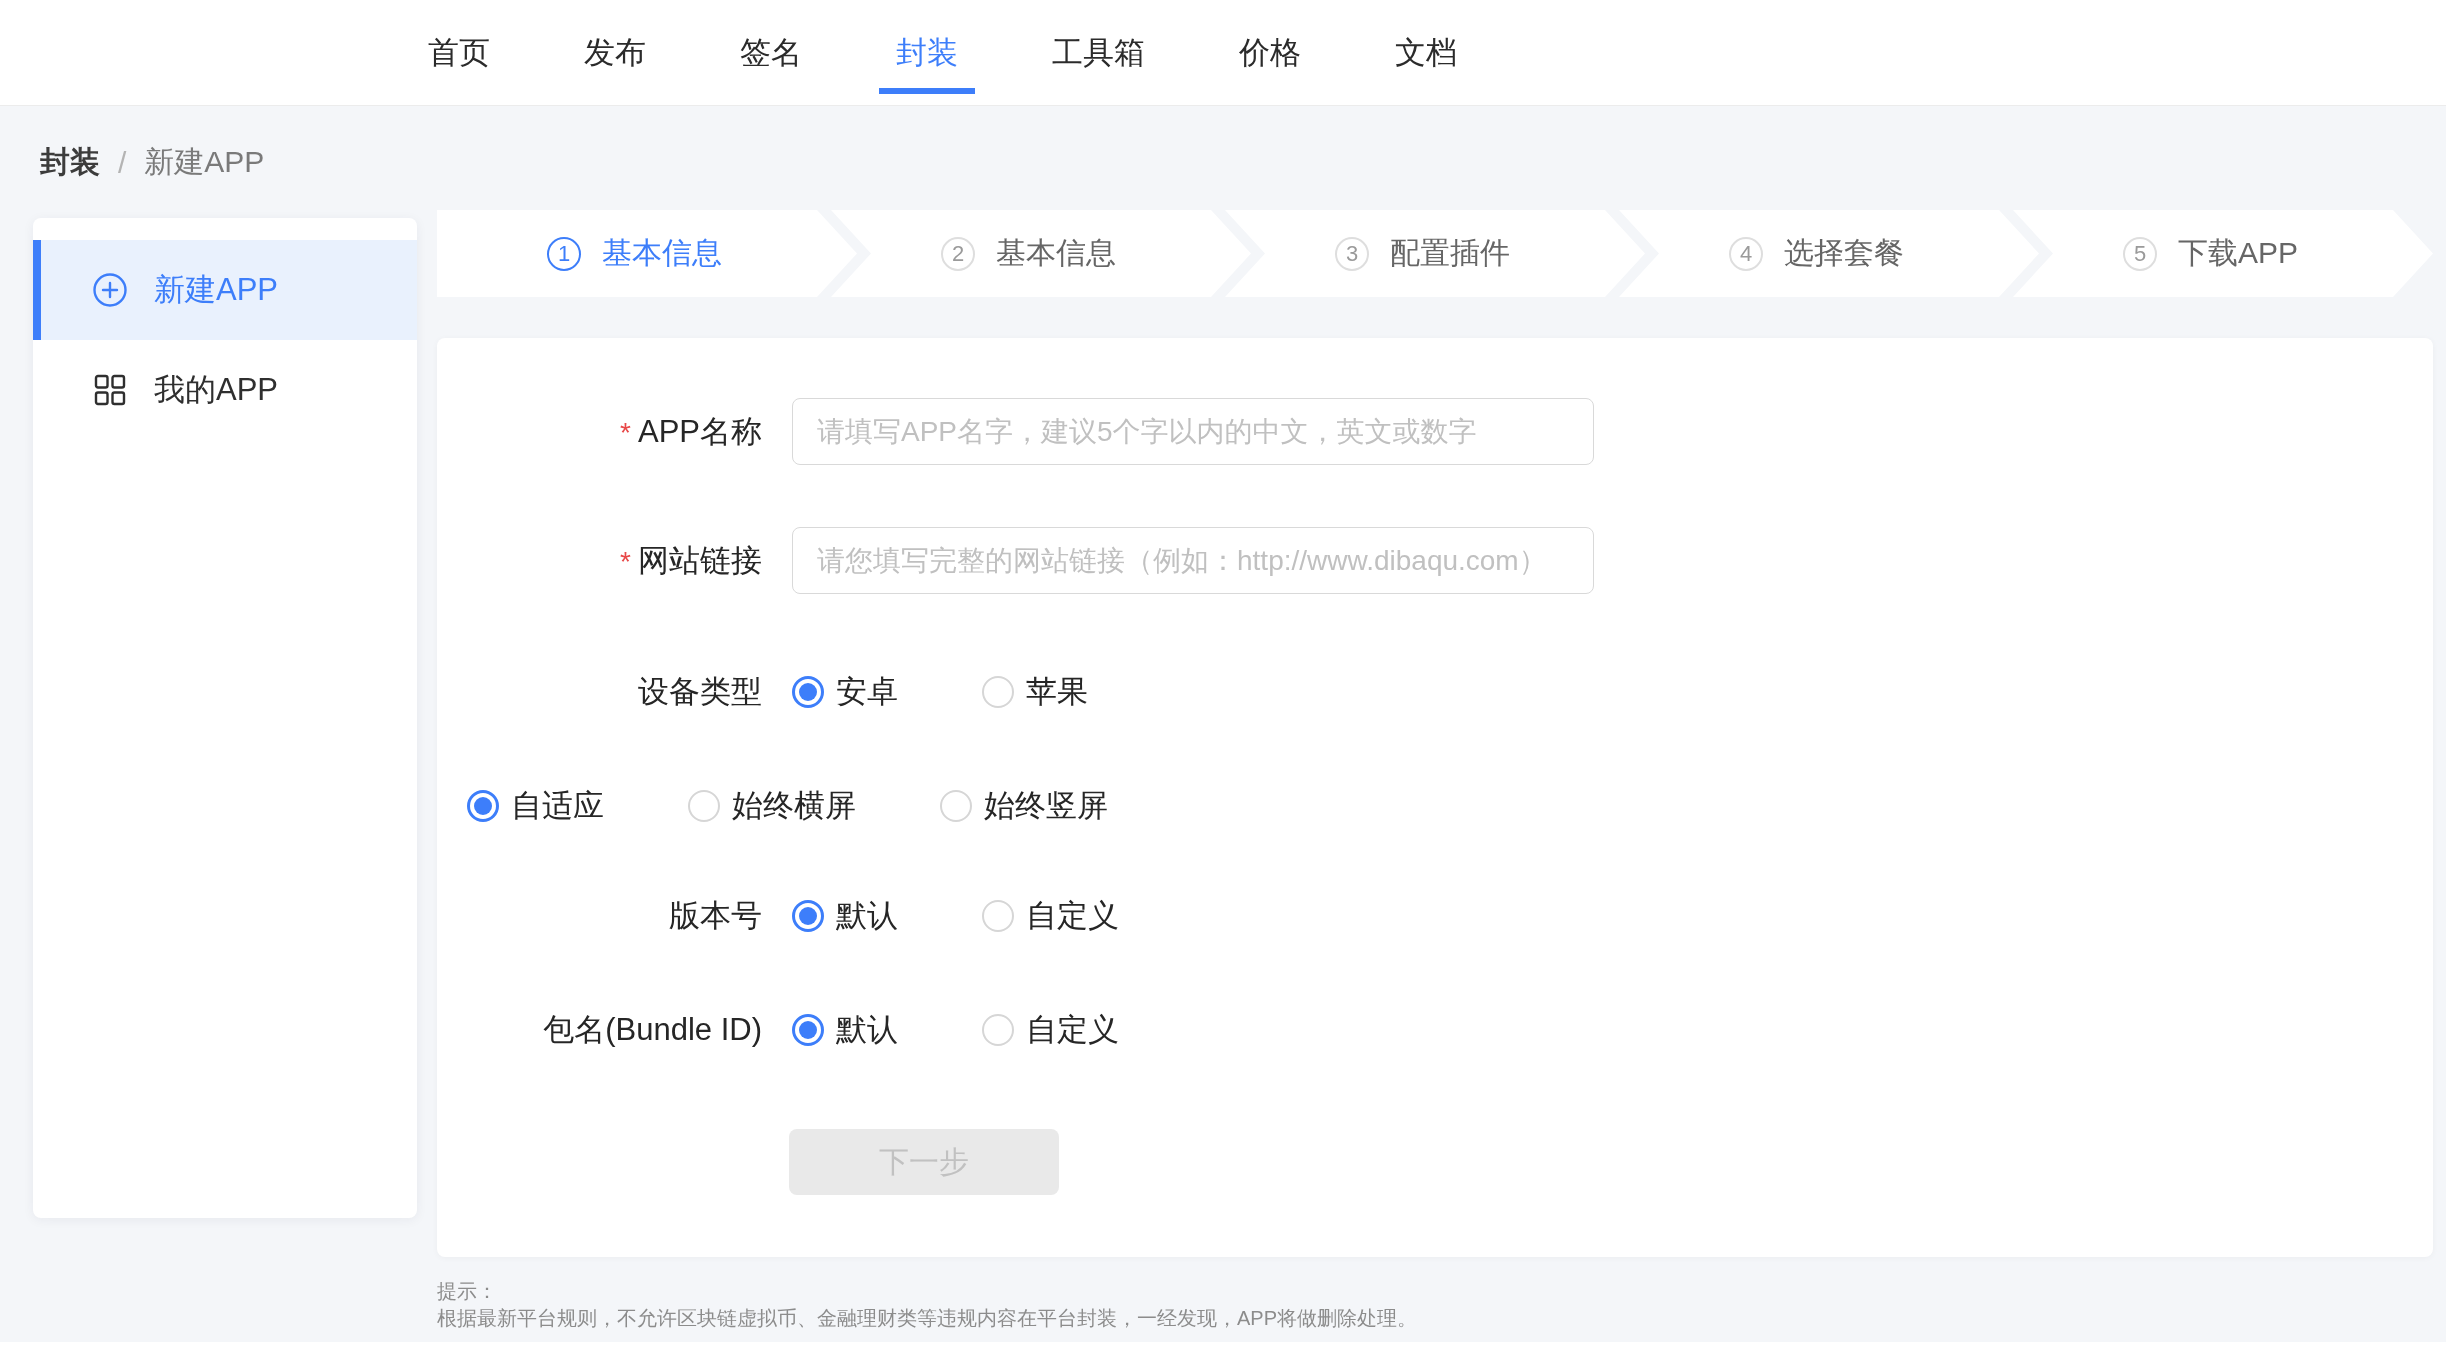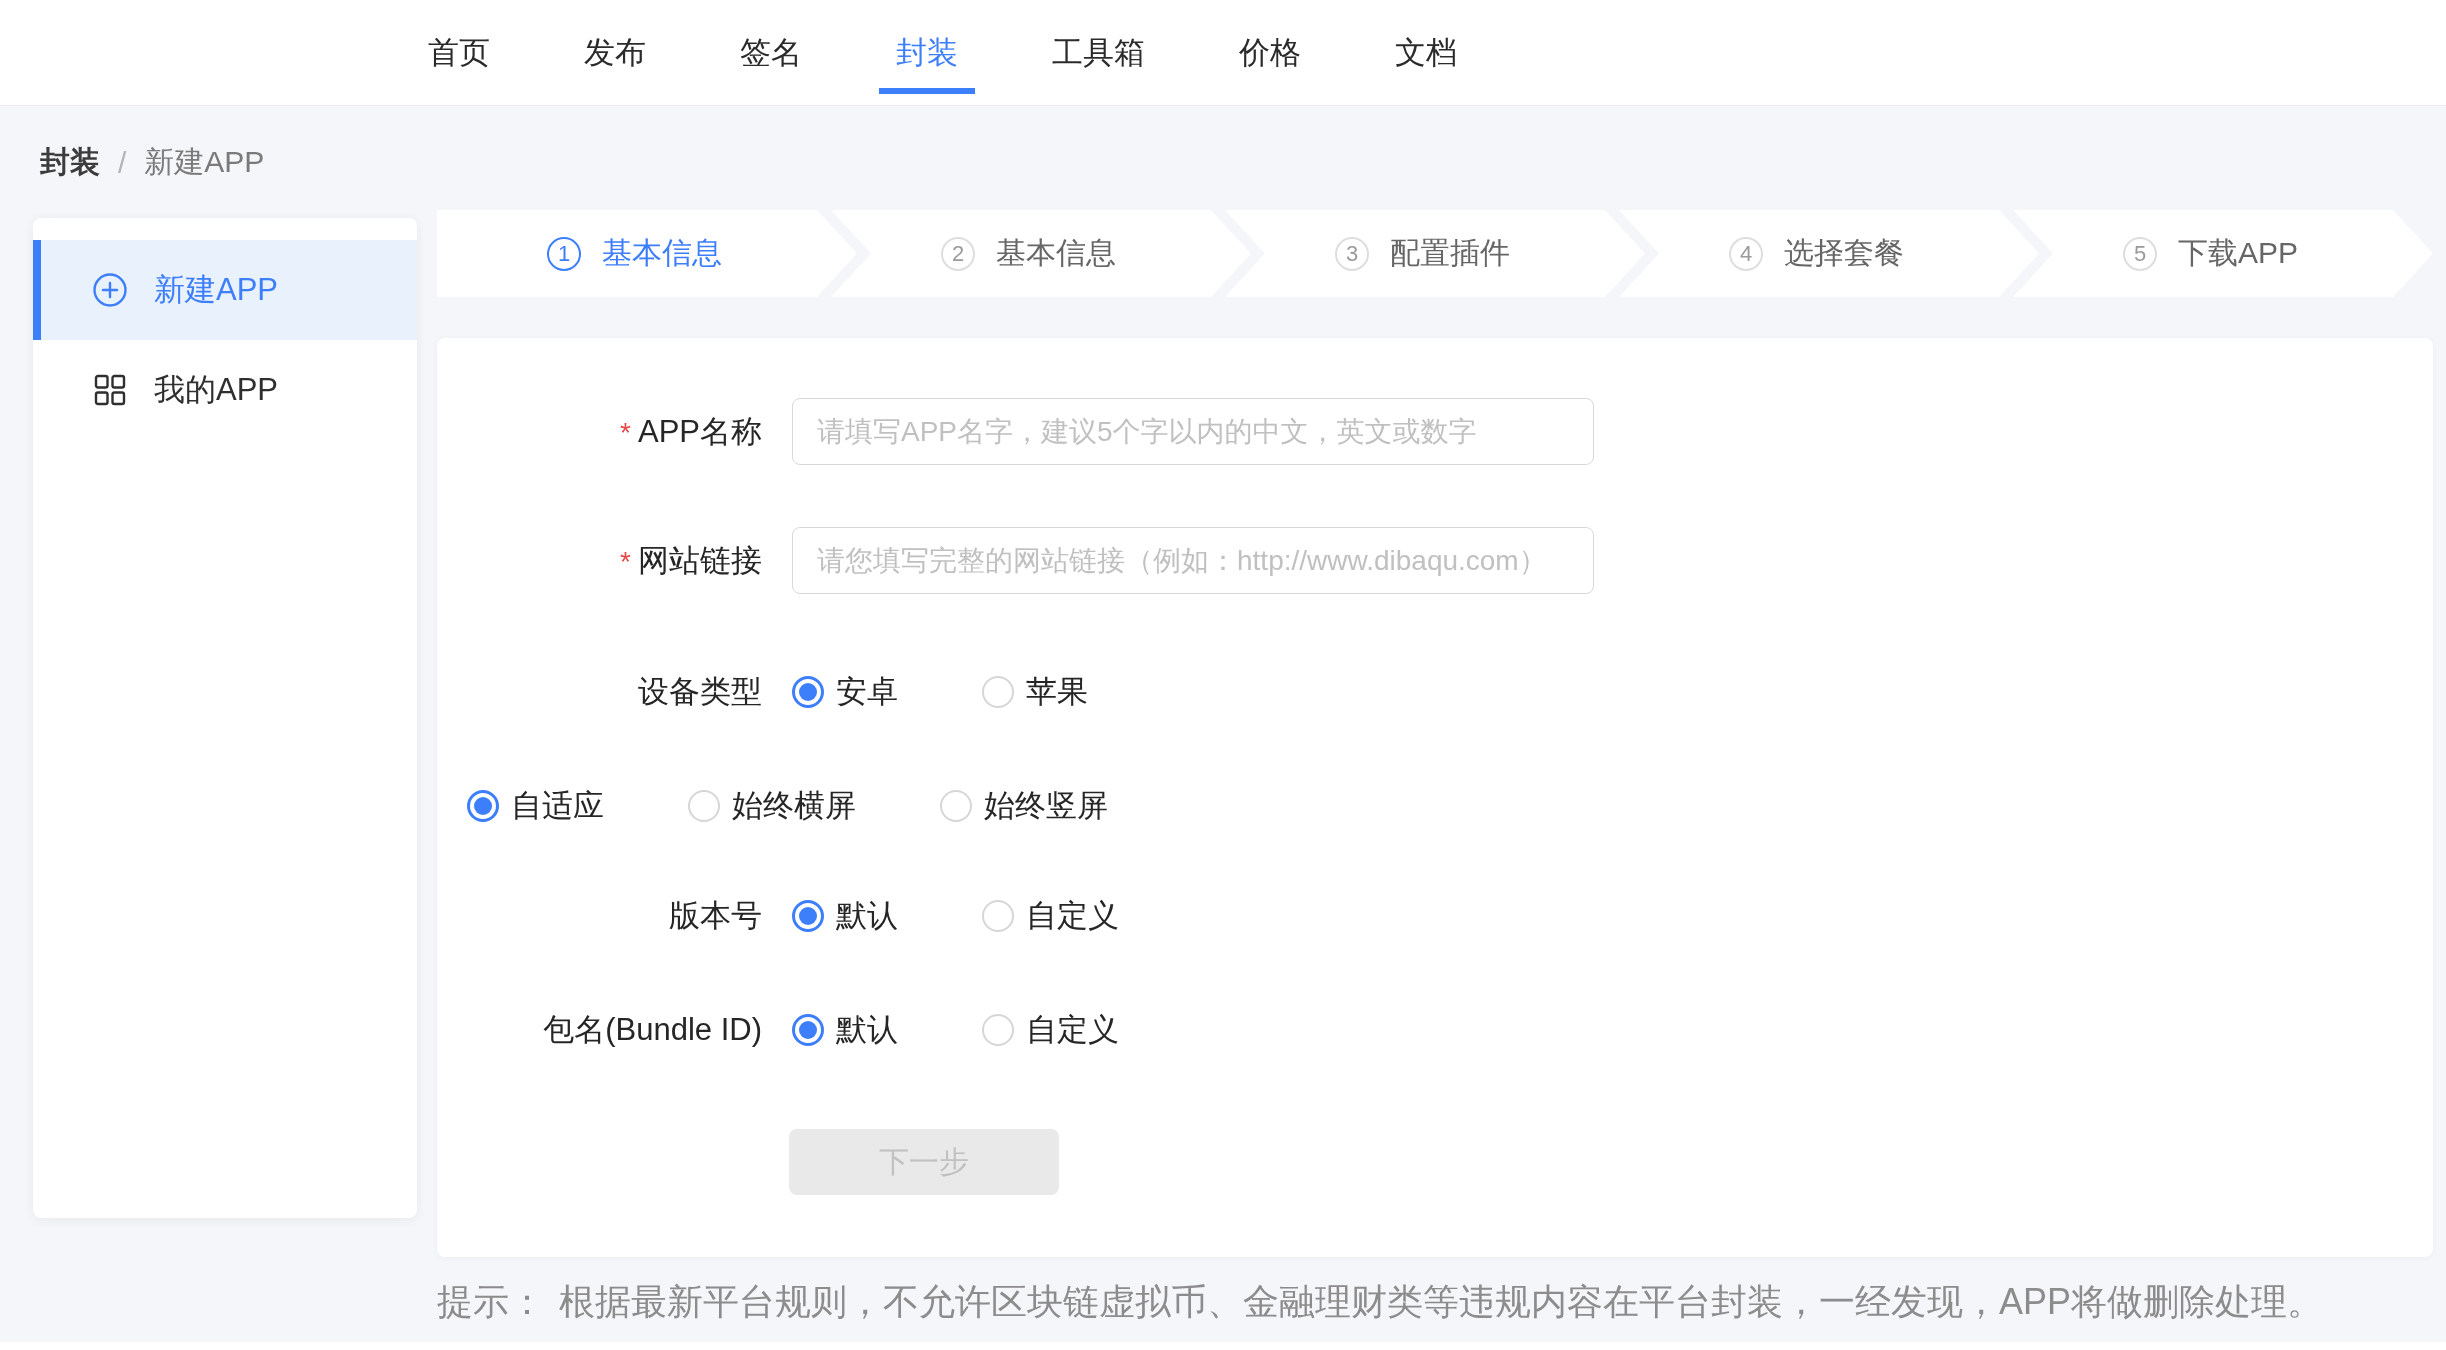--- a/index.html
+++ b/index.html
@@ -49,21 +49,21 @@
   .tinput::placeholder{color:#c0c0c0;}
   .rgroup{margin-left:30px;display:flex;gap:84px;align-items:center;}
   .ritem{display:flex;align-items:center;gap:12px;cursor:pointer;}
   .radio{width:32px;height:32px;border-radius:50%;box-sizing:border-box;border:2px solid #d6d6d6;background:#fff;position:relative;flex:none;}
   .radio.on{border:3px solid #3D7EFA;}
   .radio.on::after{content:"";position:absolute;left:4px;top:4px;right:4px;bottom:4px;border-radius:50%;background:#3D7EFA;}
   .rlabel{font-size:31px;color:#262626;white-space:nowrap;}
   .next-btn{position:absolute;left:352px;top:791px;width:270px;height:66px;background:#E9E9E9;color:#c1c1c1;font-size:30px;border:none;border-radius:8px;font-family:Liberation Mono, monospace;}
 
   
-  .hint{position:absolute;left:437px;top:1278px;font-size:36px;color:#8c8c8c;z-index:2;display:flex;}
+  .hint{position:absolute;left:437px;top:1278px;font-size:20px;color:#8c8c8c;z-index:2;display:flex;flex-direction:column;}
   .hint .pfx{margin-right:14px;}
 </style>
 </head>
 <body>
 
 <div class="stage">
 
   <div class="pagebg"></div>
   <div class="bottom-strip"></div>
 

